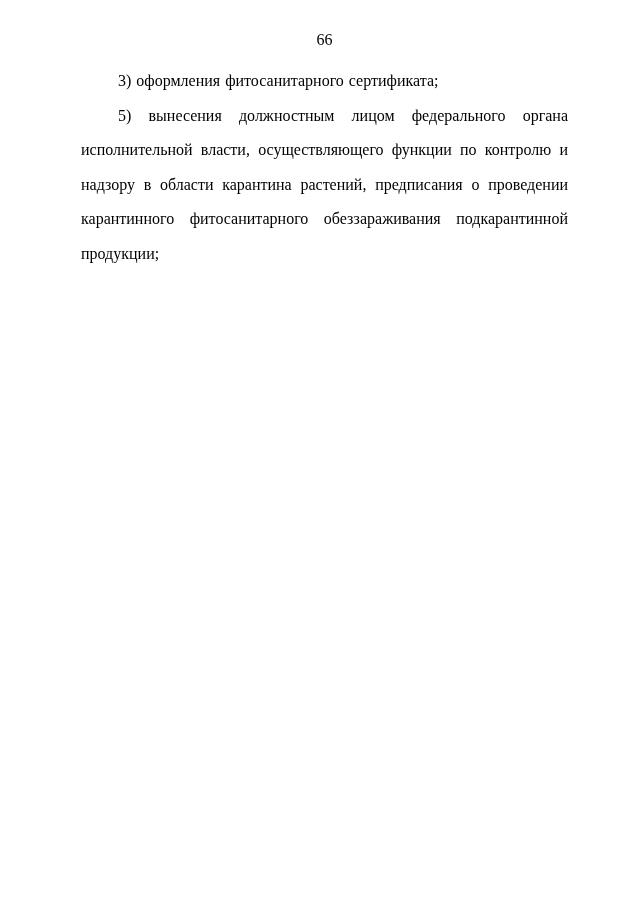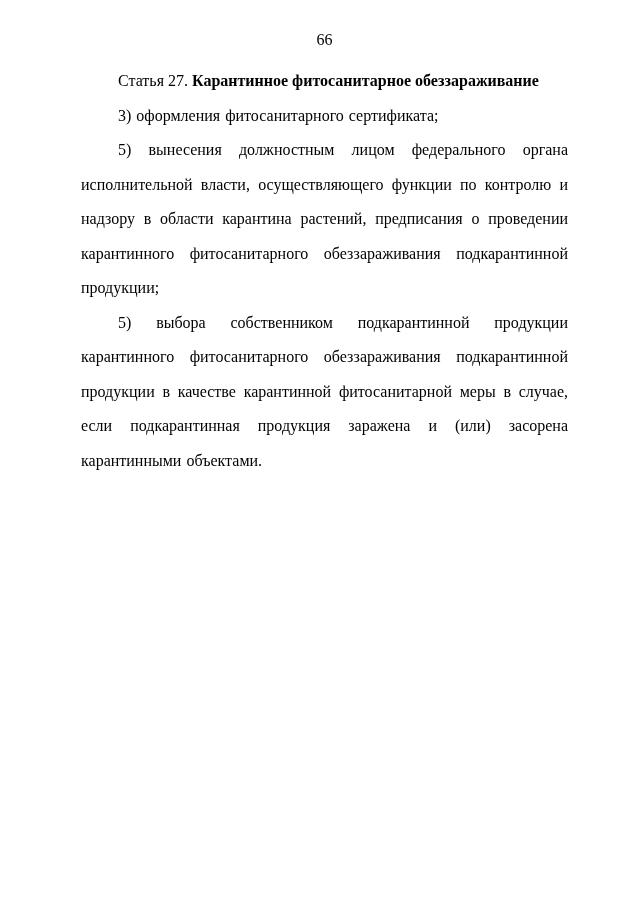--- a/index.html
+++ b/index.html
@@ -47,24 +47,19 @@
     word-spacing: 1px;
   }
 </style>
 </head>
 <body>
 
 <div class="page">
 
   <div class="page-number">66</div>
 
-  <div class="heading">
-    <span>Статья 27.</span>
-    <span class="heading-title">Карантинное фитосанитарное обеззараживание</span>
-  </div>
 
   <div class="body-text">
     <p>3) оформления фитосанитарного сертификата;</p>
     <p>5) вынесения должностным лицом федерального органа исполнительной власти, осуществляющего функции по контролю и надзору в области карантина растений, предписания о проведении карантинного фитосанитарного обеззараживания подкарантинной продукции;</p>
-    <p>5) выбора собственником подкарантинной продукции карантинного фитосанитарного обеззараживания подкарантинной продукции в качестве карантинной фитосанитарной меры в случае, если подкарантинная продукция заражена и (или) засорена карантинными объектами.</p>
   </div>
 
 </div>
 
 </body></html>

